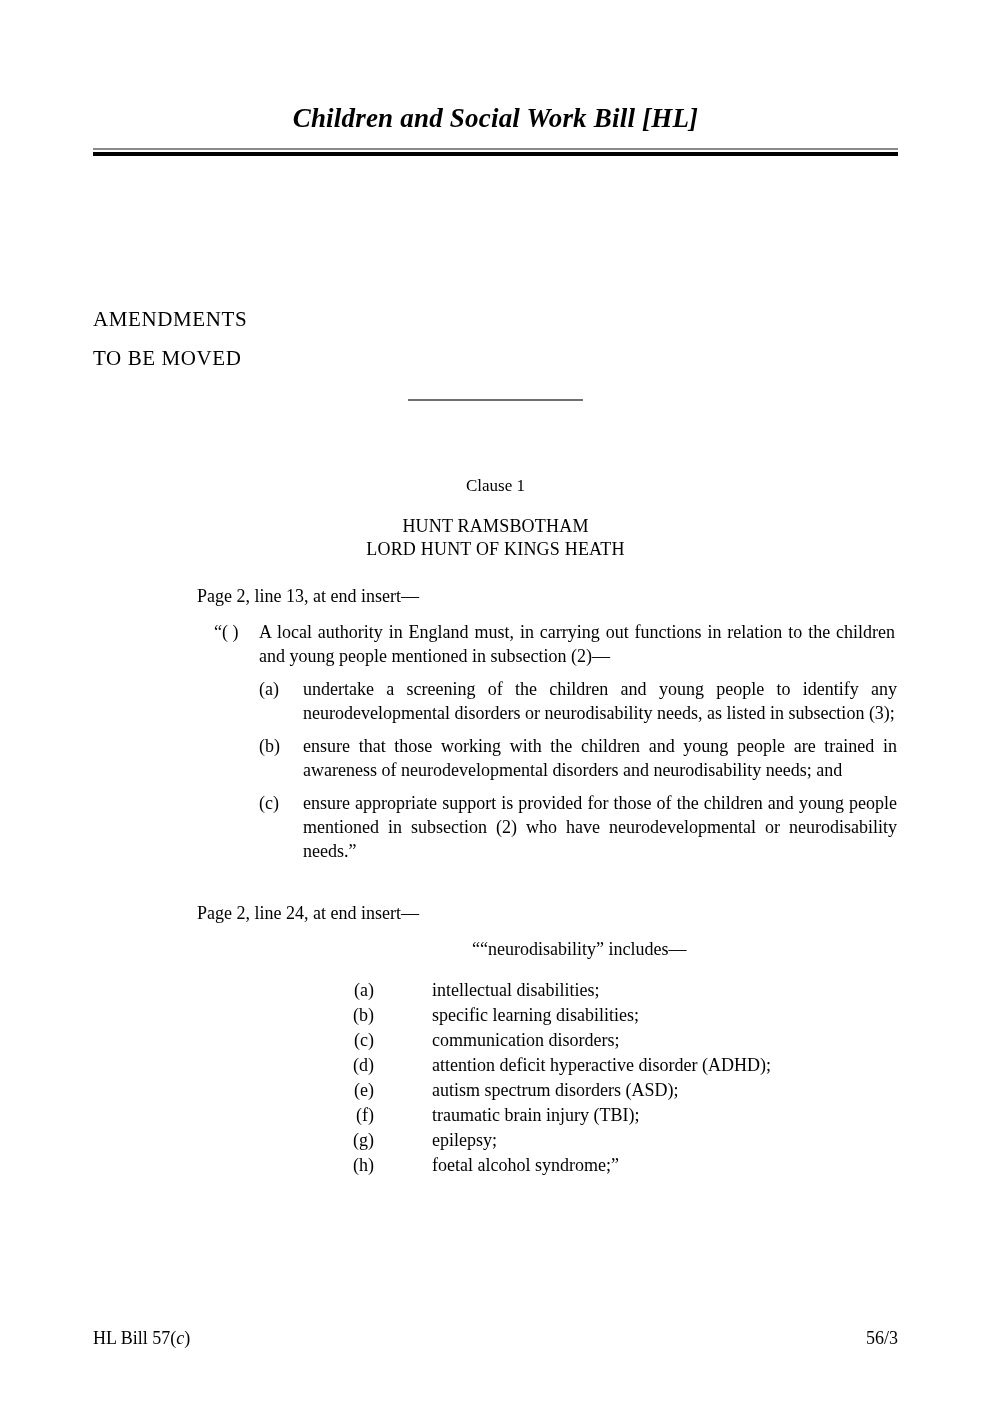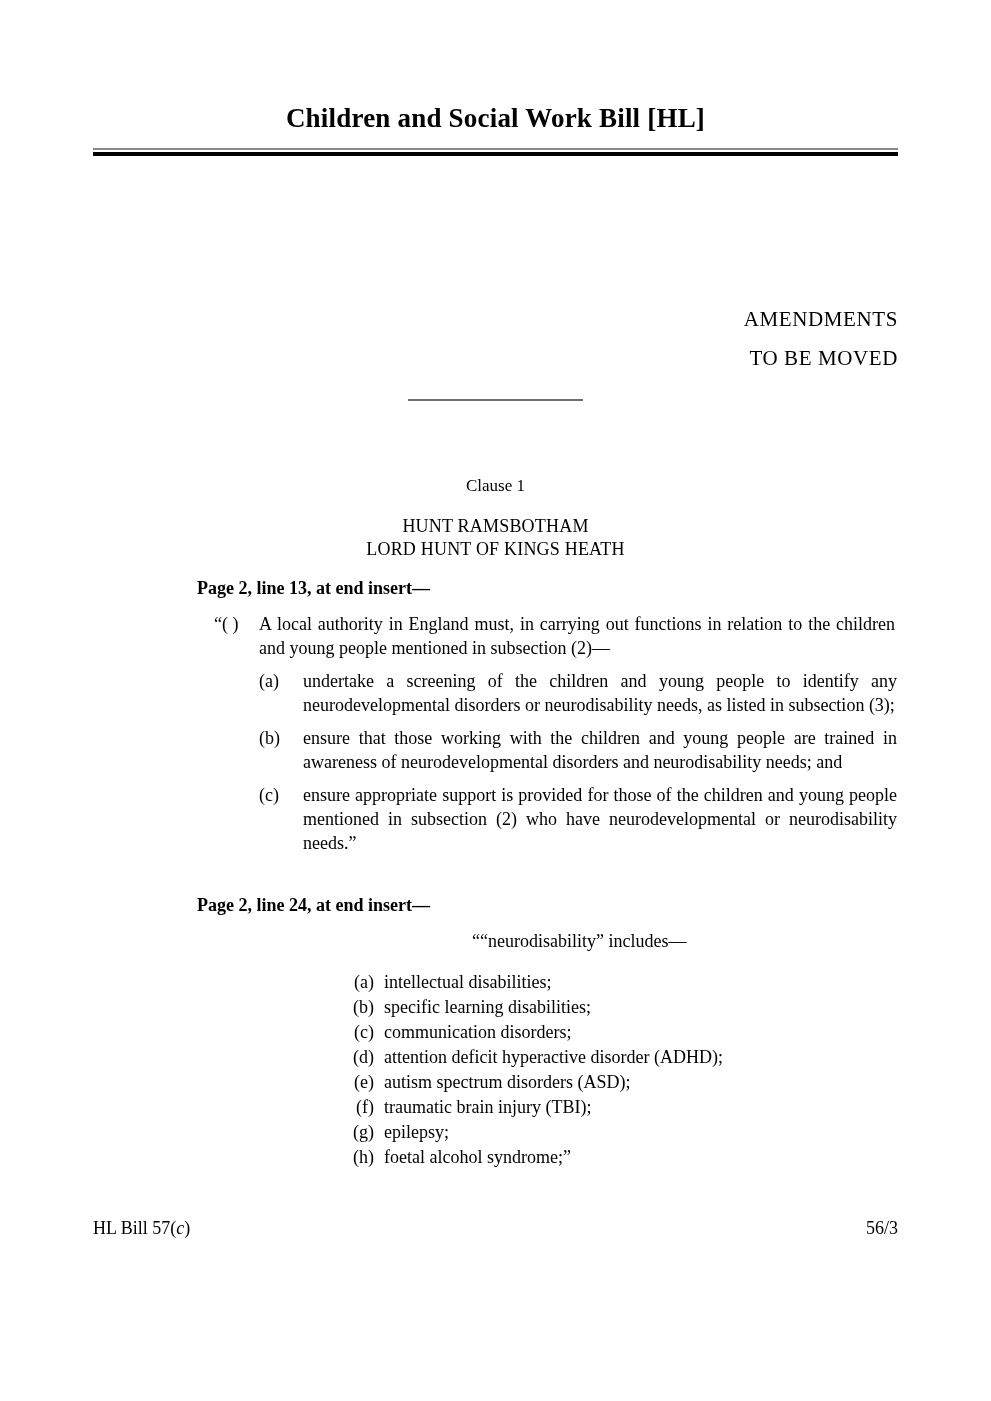--- a/index.html
+++ b/index.html
@@ -27,20 +27,21 @@
     top: 102px;
     width: 805px;
   }
   .doc-title {
     text-align: center;
     font-size: 27px;
     font-weight: bold;
     letter-spacing: 0.2px;
     line-height: 1.2;
     margin: 0;
+    font-style: italic;
   }
   .rule-double {
     margin-top: 14px;
     width: 100%;
   }
   .rule-double .thin {
     height: 2px;
     background: #8a8a8a;
     width: 100%;
   }
@@ -54,21 +55,21 @@
     background: #000000;
     width: 100%;
   }
 
   
   .heading-block {
     position: absolute;
     left: 93px;
     top: 300px;
     width: 805px;
-    text-align: right;
+    text-align: left;
   }
   .heading-line {
     font-size: 21px;
     line-height: 39px;
     letter-spacing: 0.6px;
   }
   .short-rule-wrap {
     margin-top: 21px;
     display: flex;
     justify-content: center;
@@ -103,22 +104,21 @@
   
   .body-area {
     position: absolute;
     left: 197px;
     top: 568px;
     width: 700px;
     font-size: 18px;
     line-height: 24px;
   }
   .insert-line {
-    margin: 8px 0 12px 0;
-    font-weight: bold;
+    margin: 16px 0 12px 0;
   }
   .quoted-block {
     margin: 0 0 0 0;
   }
   .sub-para {
     display: flex;
     margin-left: 62px;
     margin-bottom: 1px;
   }
   .sub-para .marker {
@@ -177,27 +177,28 @@
   }
   .def-item .marker {
     flex: 0 0 auto;
     width: 40px;
     text-align: right;
     padding-right: 10px;
     white-space: pre;
   }
   .def-item .text {
     flex: 1 1 auto;
+    margin-left: 48px;
   }
 
   
   .footer {
     position: absolute;
     left: 93px;
-    top: 1218px;
+    top: 1328px;
     width: 805px;
     display: flex;
     justify-content: space-between;
     align-items: center;
     font-size: 18px;
   }
   .footer .italic-c {
     font-style: italic;
   }
 </style>

